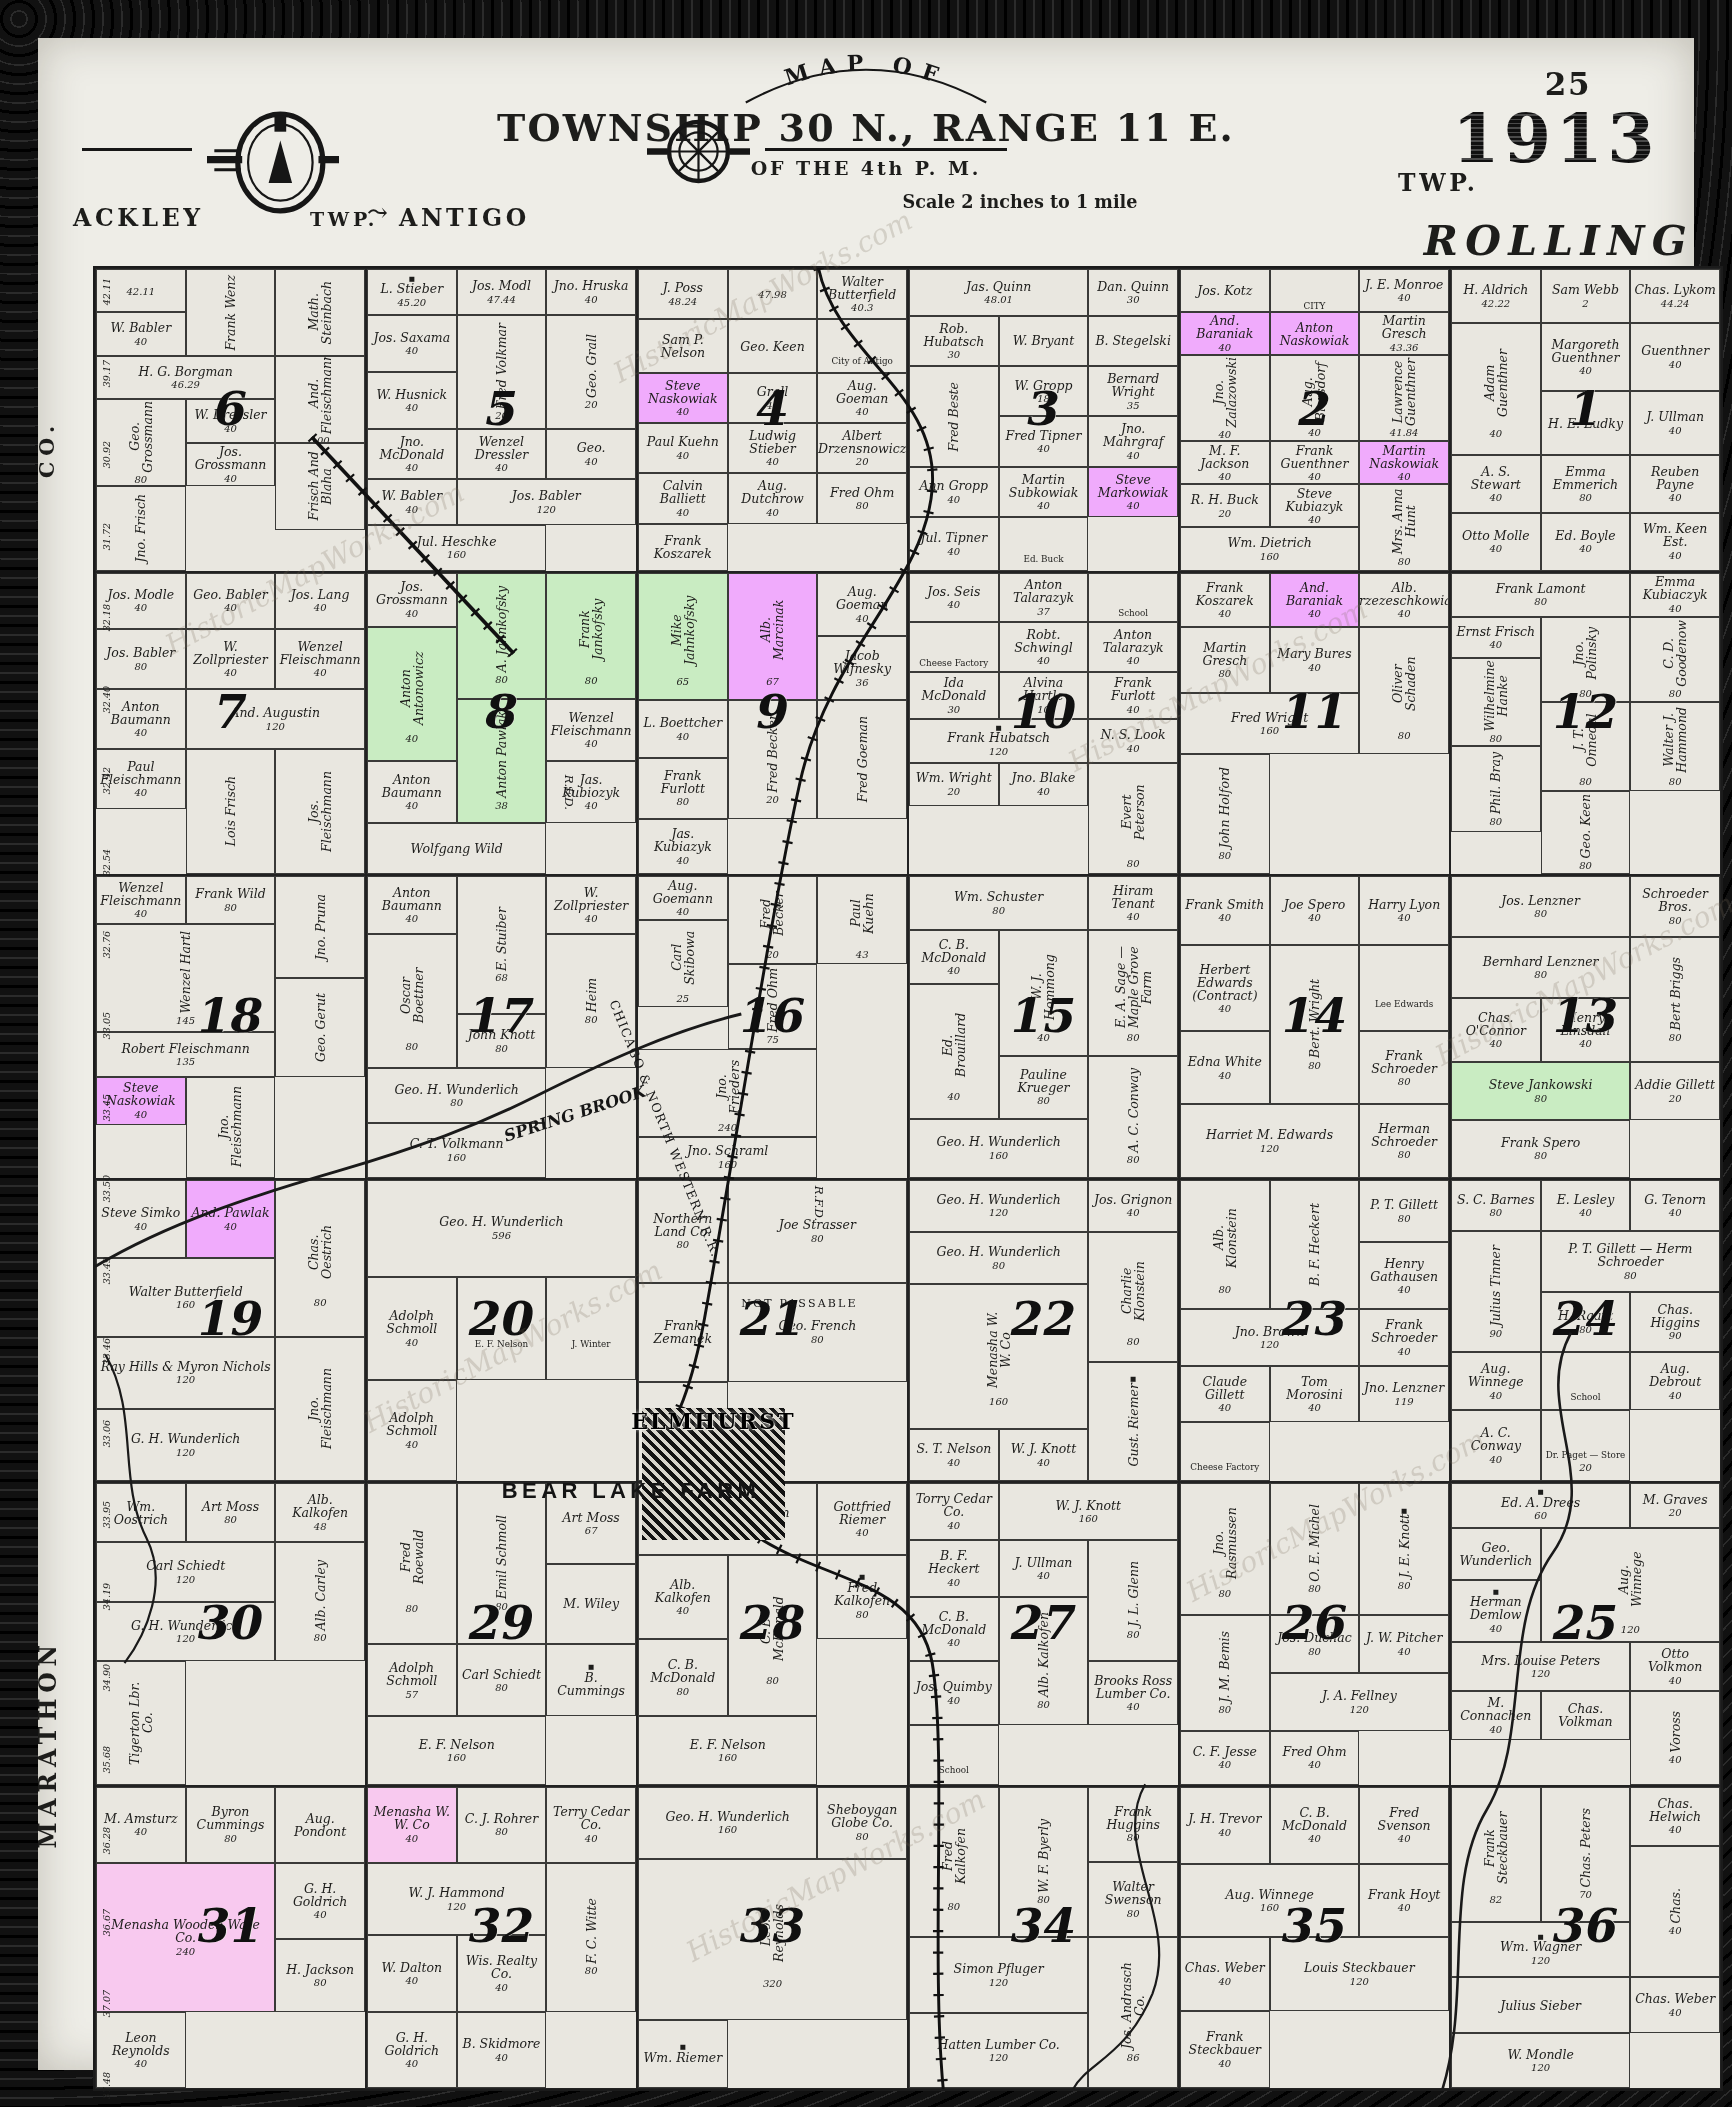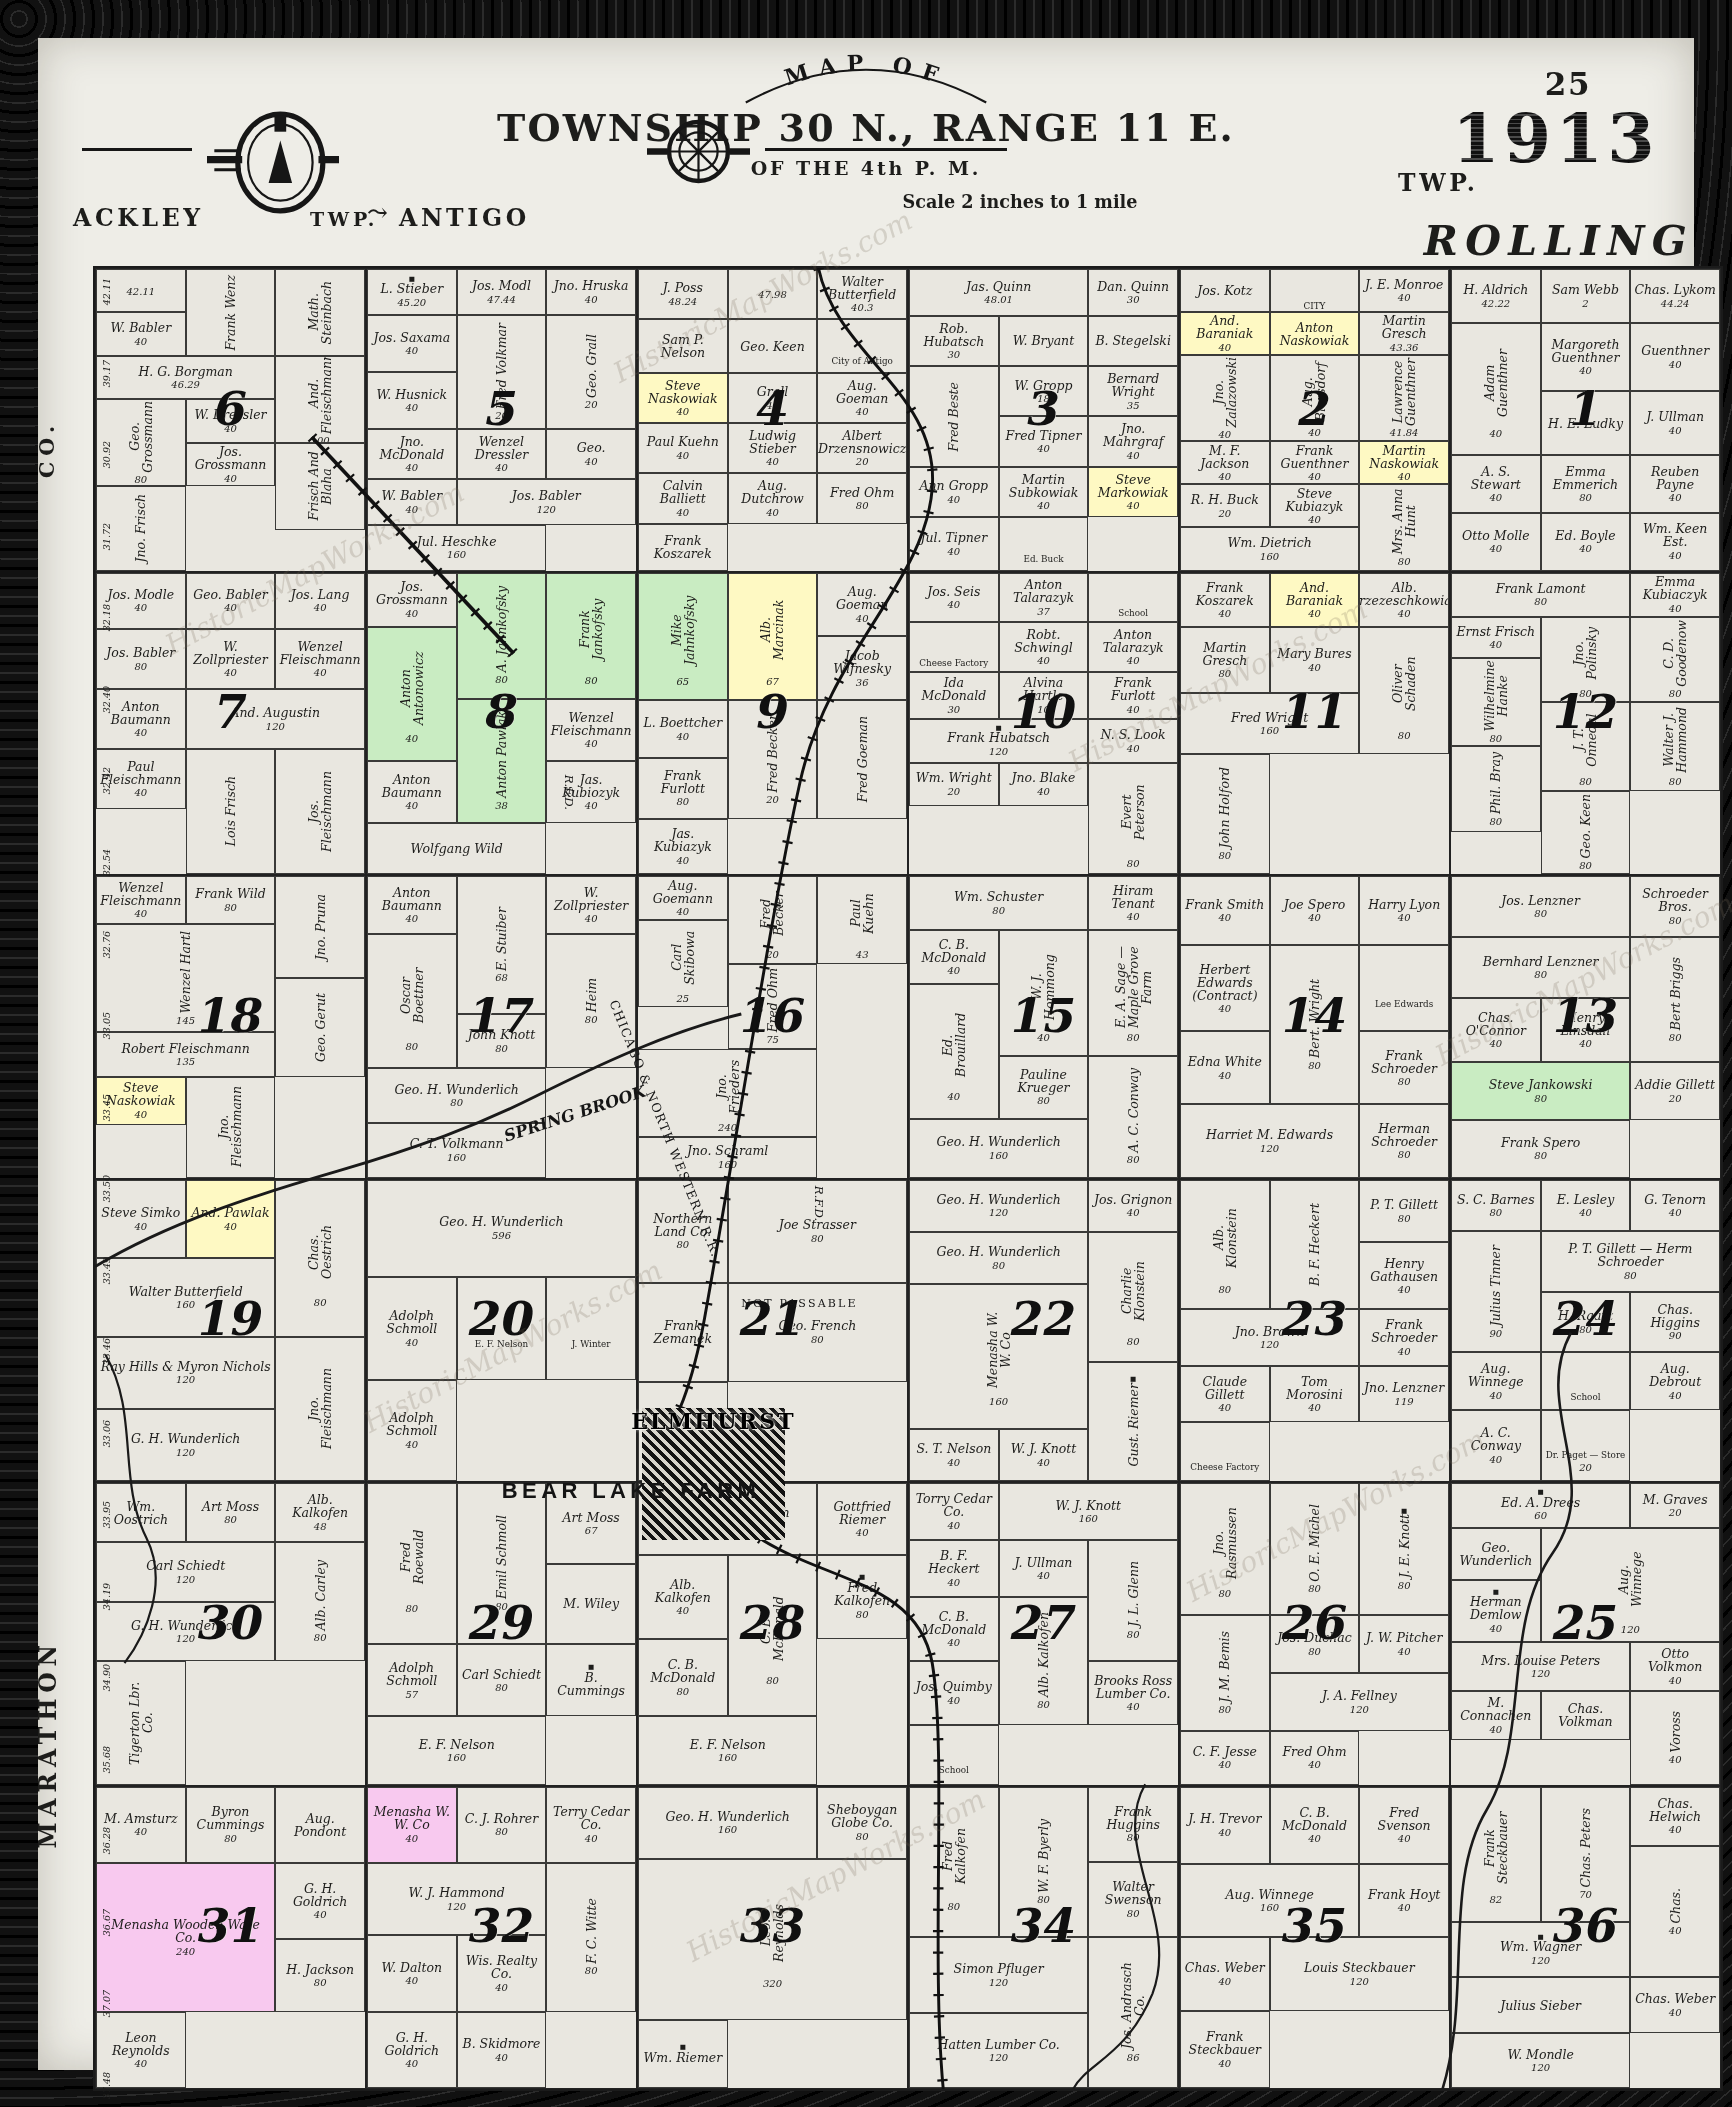--- a/index.html
+++ b/index.html
@@ -35,21 +35,21 @@
     font-size:47px;font-weight:bold;font-style:italic;color:#101010;pointer-events:none;text-shadow:0.7px 0.7px 0 #eeede7;}
   .parcels{position:absolute;inset:0;display:grid;grid-template-columns:repeat(3,1fr);grid-auto-rows:minmax(41px,auto);grid-auto-flow:dense;}
   .parcel{border:0.7px solid #3a3a38;padding:2.2px 2.9px;display:flex;flex-direction:column;align-items:center;justify-content:center;
     text-align:center;min-height:0;min-width:0;overflow:hidden;}
   .pname{font-style:italic;font-size:12.5px;line-height:1.04;}
   .pacre{font-size:10px;font-style:italic;margin-top:1.5px;}
   .parcel.w2{grid-column:span 2;align-items:center;}
   .parcel.w3{grid-column:span 3;}
   .parcel.h2{grid-row:span 2;}
   .parcel.vert .pname{writing-mode:vertical-rl;transform:rotate(180deg);max-height:88px;}
-  .parcel.c-y{background:#fef9c3;}
+  .parcel.c-y{background:#f0abfc;}
   .parcel.c-g{background:#c9ecc2;}
   .parcel.c-p{background:#f8c9ef;}
   .parcel.tiny .pname{font-style:normal;font-size:8.8px;margin-top:32px;}
   .res-dot{font-size:6.6px;line-height:1;}
   
   .overlay{position:absolute;inset:0;pointer-events:none;z-index:4;}
   .village{position:absolute;left:547px;top:1140px;width:143px;height:132px;z-index:5;
     background:repeating-linear-gradient(45deg,#121212 0 3.7px,#d8d5cc 3.7px 7.3px);display:flex;justify-content:center;}
   .village span{font-weight:bold;font-size:22px;letter-spacing:2.2px;color:#000;text-shadow:0 0 4.4px #eeede7,0.7px 0.7px 0 #eeede7;}
   .farmlabel{position:absolute;left:345px;top:1210px;width:382px;z-index:5;text-align:center;

